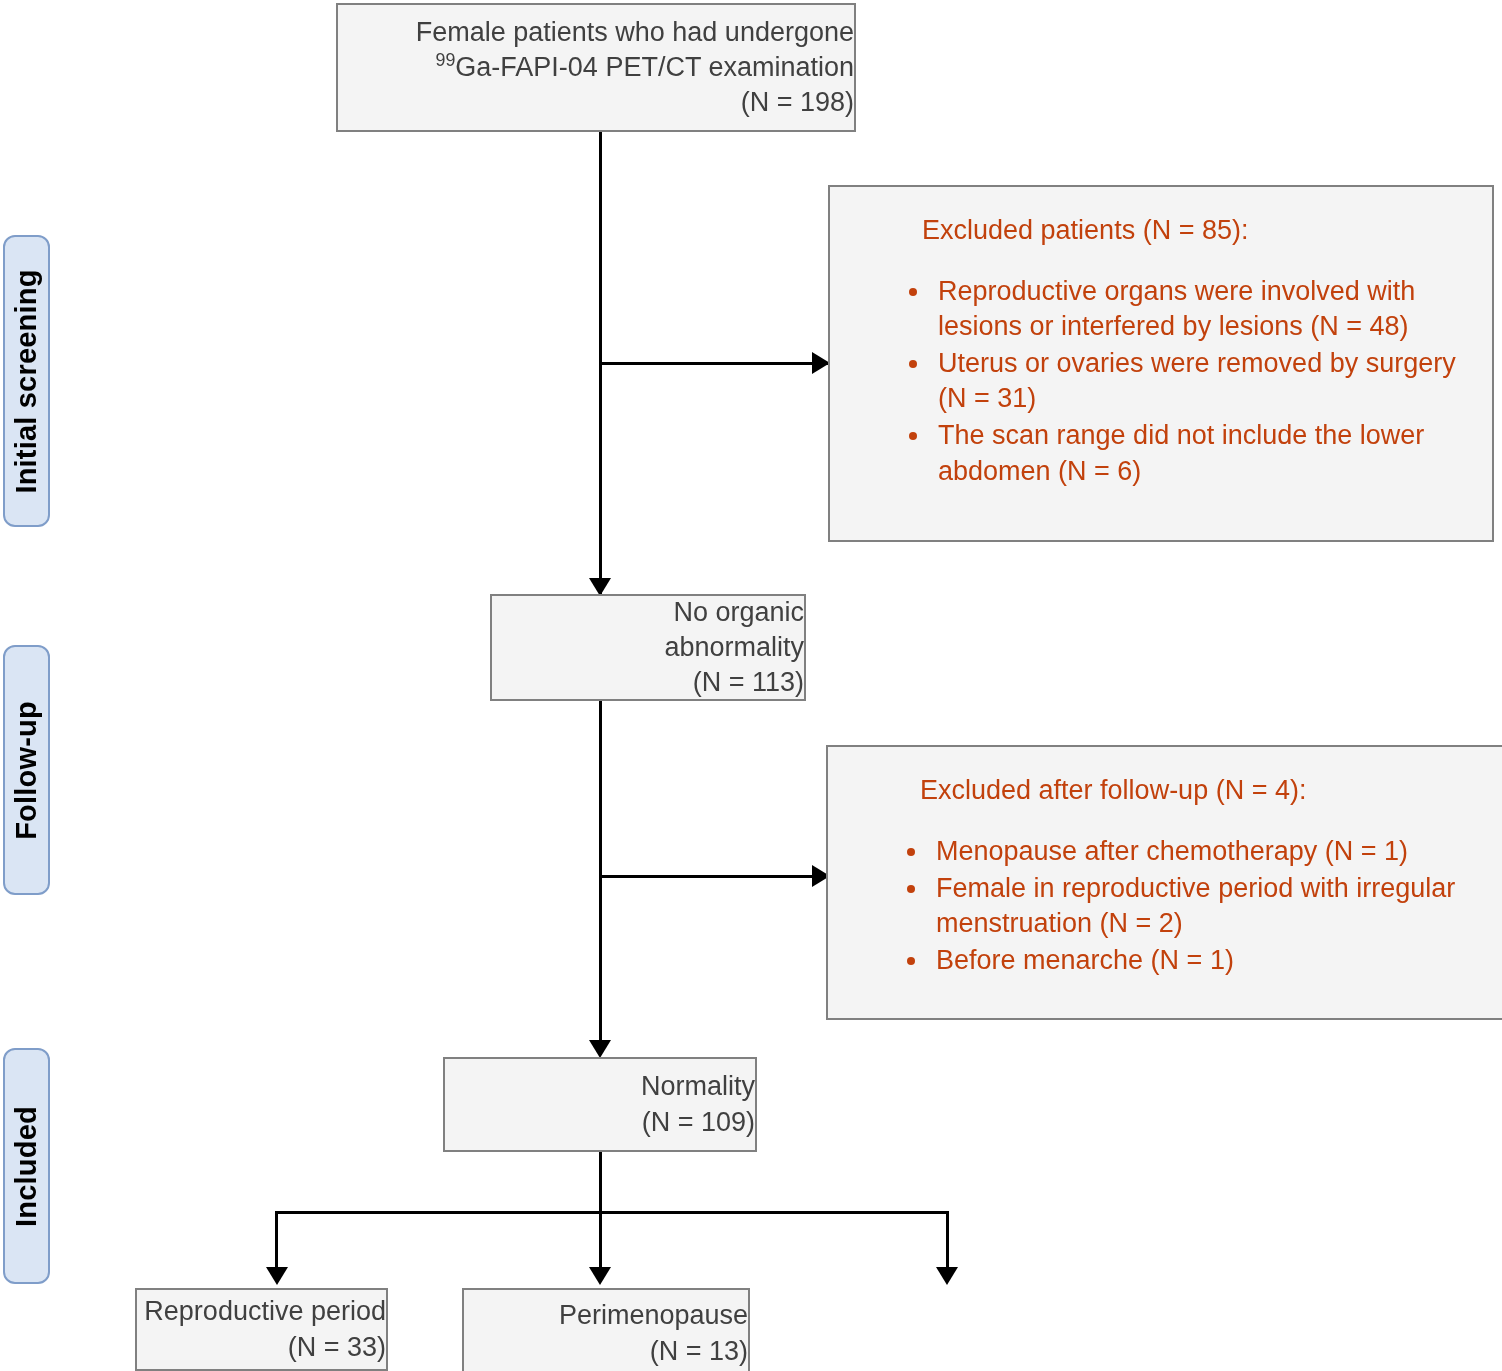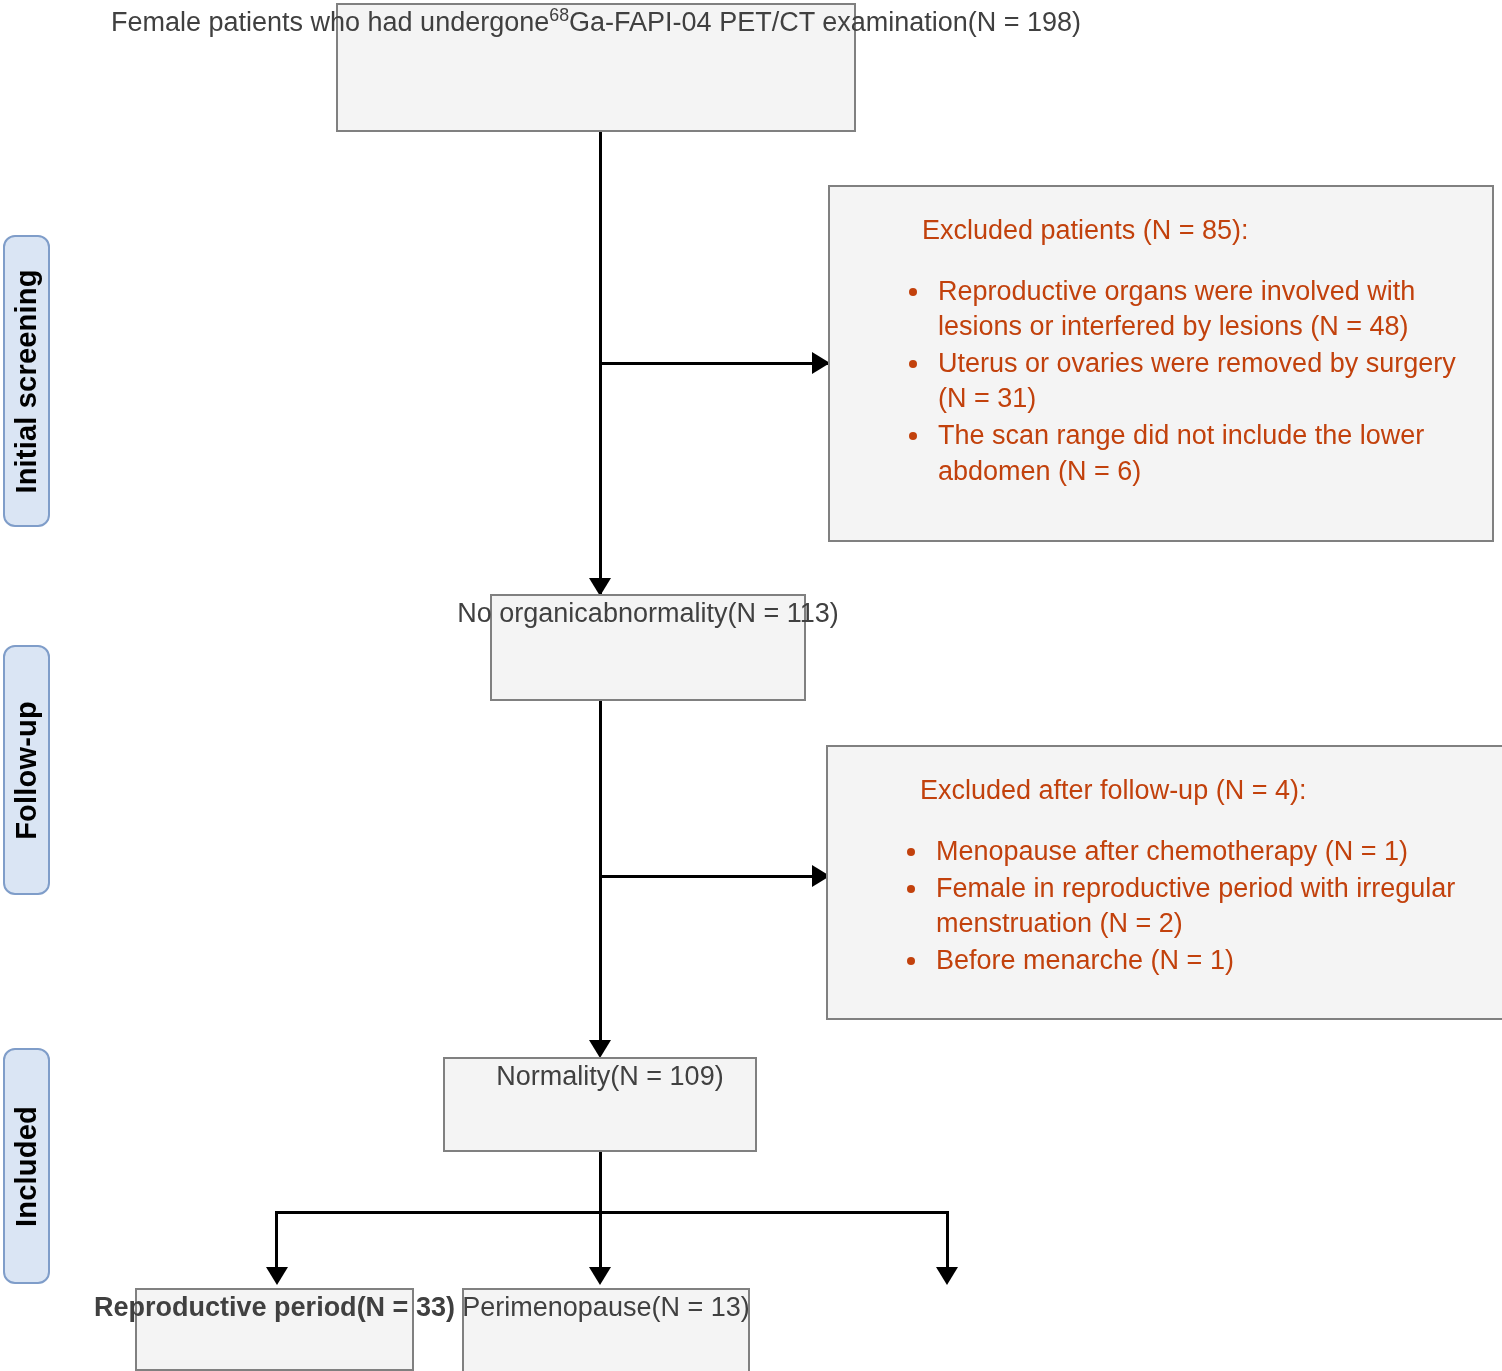--- a/index.html
+++ b/index.html
@@ -23,22 +23,22 @@
   .node {
     position: absolute;
     box-sizing: border-box;
     background: #f4f4f4;
     border: 2px solid #808080;
     color: #404040;
     font-size: 27px;
     line-height: 1.30;
     text-align: center;
     display: flex;
-    flex-direction: row;
-    align-items: flex-start;
+    flex-direction: column;
+    align-items: flex-end;
     justify-content: center;
   }
   .node .ln { display: block; white-space: nowrap; }
 
   
   .panel {
     position: absolute;
     box-sizing: border-box;
     background: #f4f4f4;
     border: 2px solid #808080;
@@ -124,21 +124,21 @@
   <div class="stagelabel" style="left:3px; top:645px; width:47px; height:250px;">
     <span>Follow-up</span>
   </div>
 
   <div class="stagelabel" style="left:3px; top:1048px; width:47px; height:236px;">
     <span>Included</span>
   </div>
 
   <div class="node" style="left:336px; top:3px; width:520px; height:129px;">
     <span class="ln">Female patients who had undergone</span>
-    <span class="ln"><span class="sup">68</span><span>Ga-FAPI-04 PET/CT examination</span></span>
+    <span class="ln"><span class="sup">99</span><span>Ga-FAPI-04 PET/CT examination</span></span>
     <span class="ln">(N = 198)</span>
   </div>
 
   <div class="vline" style="left:599px; top:132px; height:465px;"></div>
   <div class="arrow-down" style="left:589px; top:578px;"></div>
 
   <div class="hline" style="left:599px; top:362px; width:232px;"></div>
   <div class="arrow-right" style="left:812px; top:352px;"></div>
 
   <div class="panel" style="left:828px; top:185px; width:666px; height:357px;">
@@ -181,21 +181,21 @@
 
   <div class="vline" style="left:275px; top:1211px; height:62px;"></div>
   <div class="arrow-down" style="left:266px; top:1267px;"></div>
 
   <div class="vline" style="left:599px; top:1211px; height:62px;"></div>
   <div class="arrow-down" style="left:589px; top:1267px;"></div>
 
   <div class="vline" style="left:946px; top:1211px; height:62px;"></div>
   <div class="arrow-down" style="left:936px; top:1267px;"></div>
 
-  <div class="node" style="left:135px; top:1288px; width:279px; height:83px;font-weight:bold;">
+  <div class="node" style="left:135px; top:1288px; width:253px; height:83px;">
     <span class="ln">Reproductive period</span>
     <span class="ln">(N = 33)</span>
   </div>
 
   <div class="node" style="left:462px; top:1288px; width:288px; height:91px;">
     <span class="ln">Perimenopause</span>
     <span class="ln">(N = 13)</span>
   </div>
 
 

